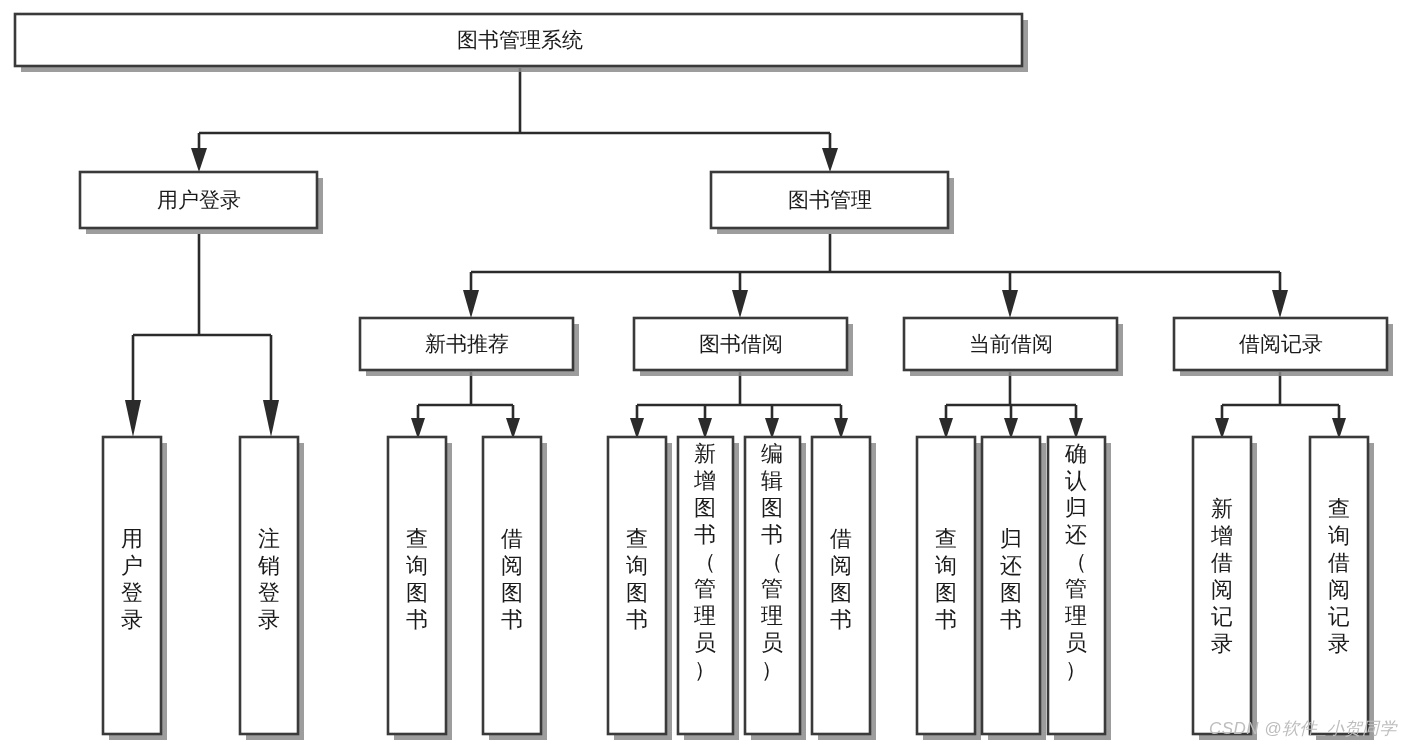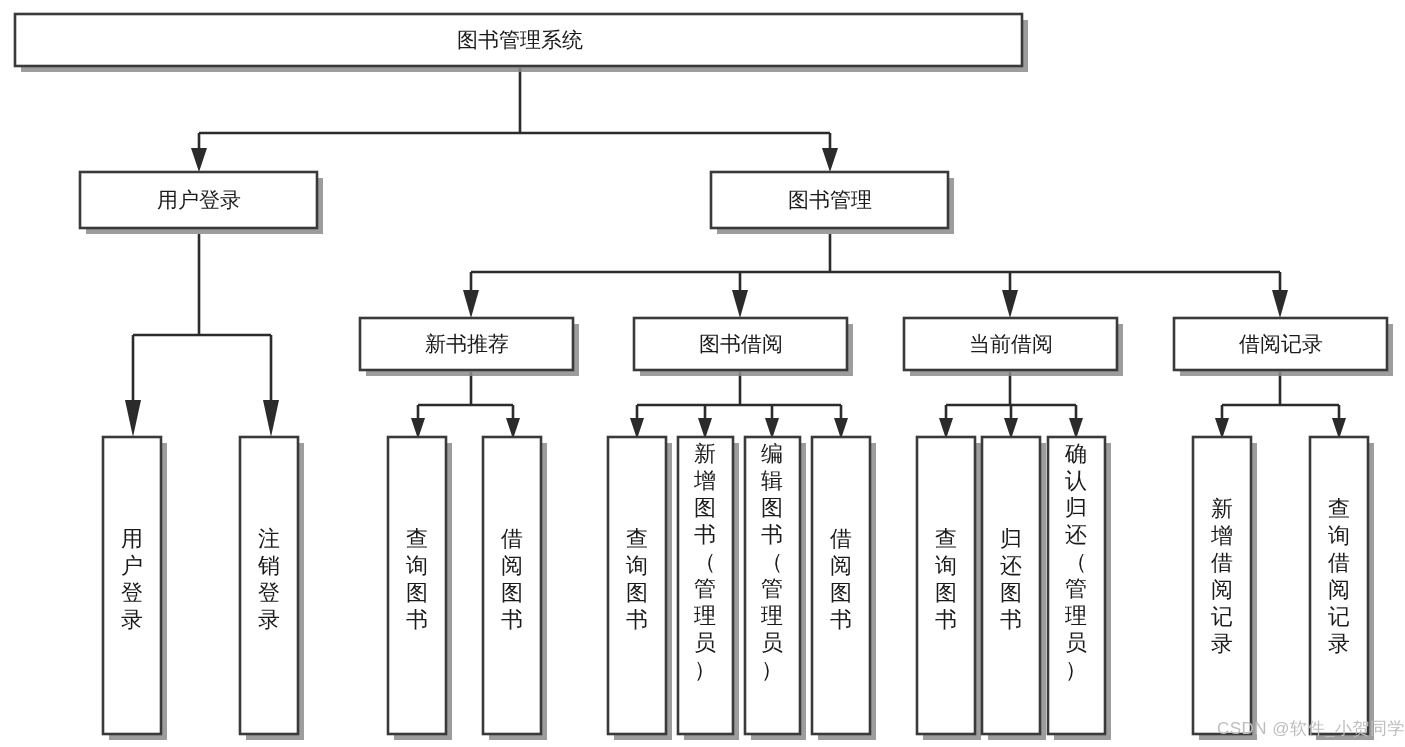--- a/index.html
+++ b/index.html
@@ -53,28 +53,29 @@
     dominant-baseline: middle;
   }
   .node-label-v {
     font-family: "Liberation Sans", "DejaVu Sans", sans-serif;
     font-size: 22px;
     fill: #1a1a1a;
     text-anchor: middle;
   }
   .watermark-text {
     position: absolute;
-    right: 0;
+    right: 8px;
     bottom: 7px;
     font-family: "Liberation Sans", "DejaVu Sans", sans-serif;
     font-size: 17px;
     color: #bdbdbd;
     letter-spacing: 0.5px;
     white-space: nowrap;
     user-select: none;
+    font-style: italic;
   }
 </style>
 </head>
 <body>
 
 <div id="diagram-root">
 
   <svg class="diagram-svg" viewBox="0 0 1405 747" xmlns="http://www.w3.org/2000/svg">
 
     <g>

